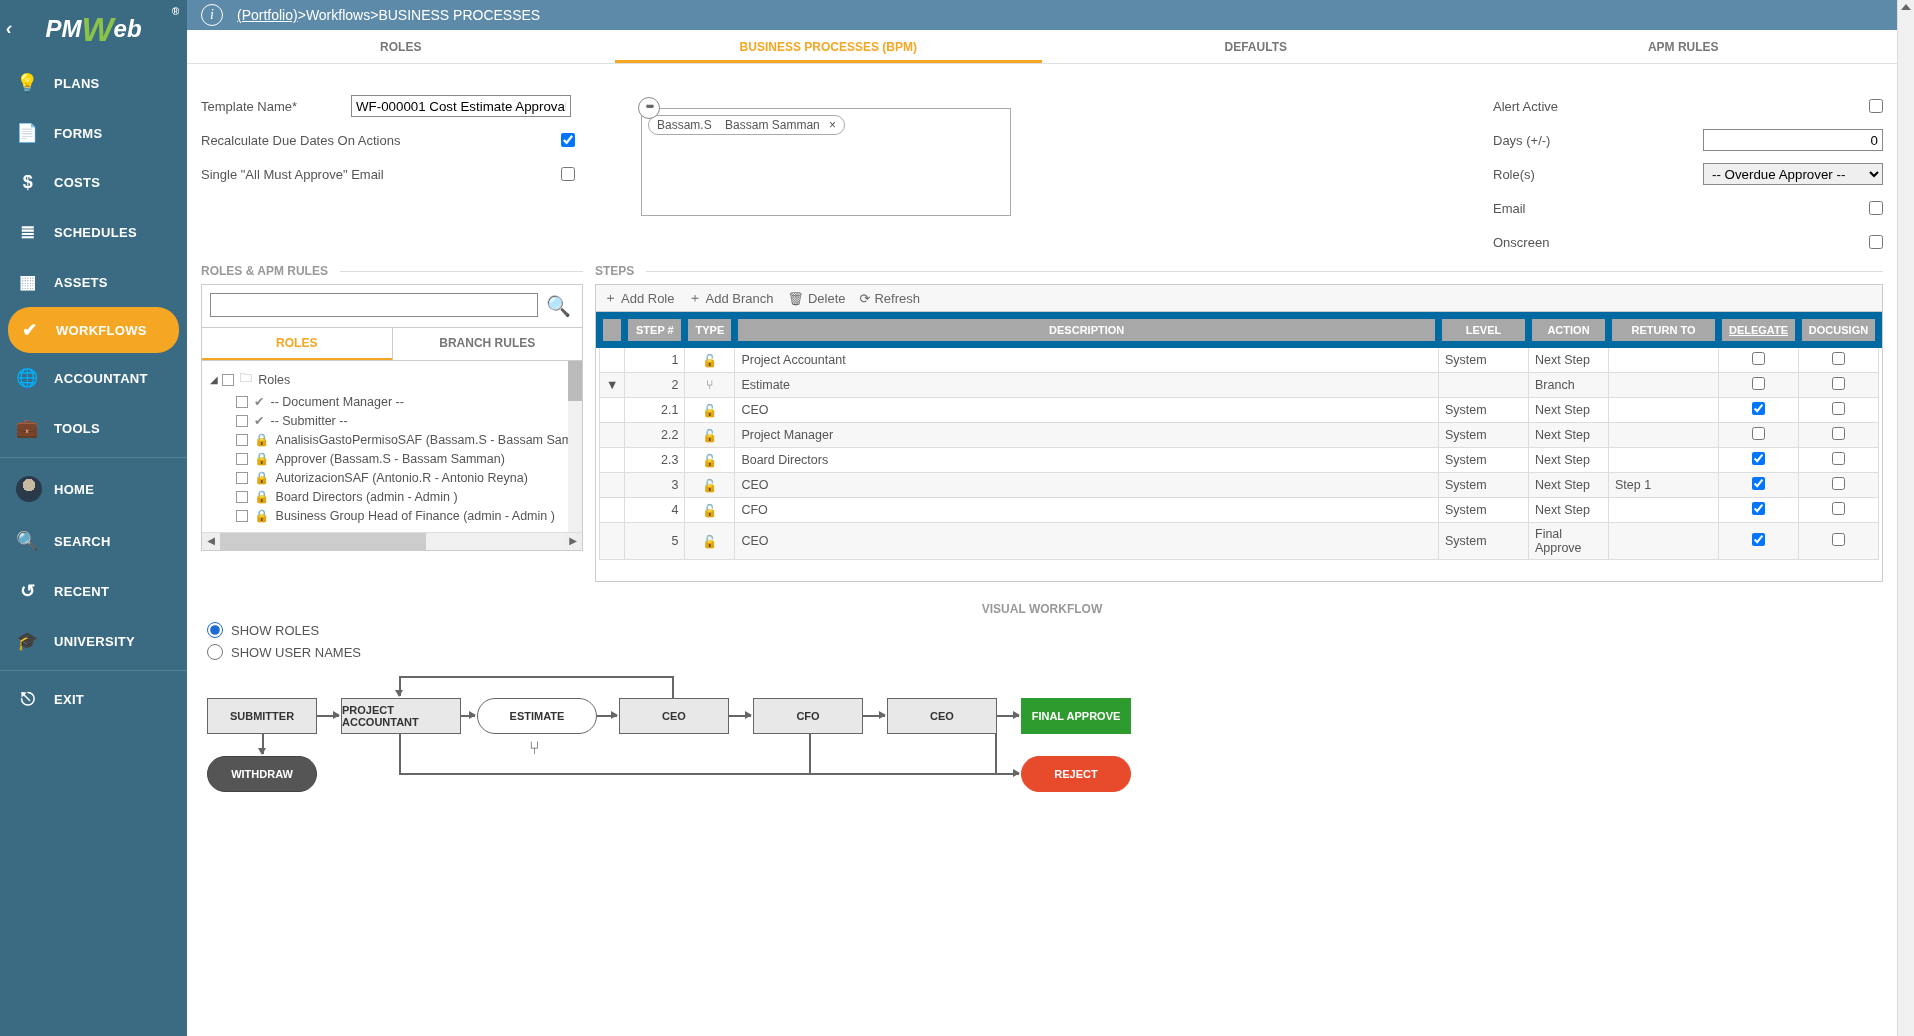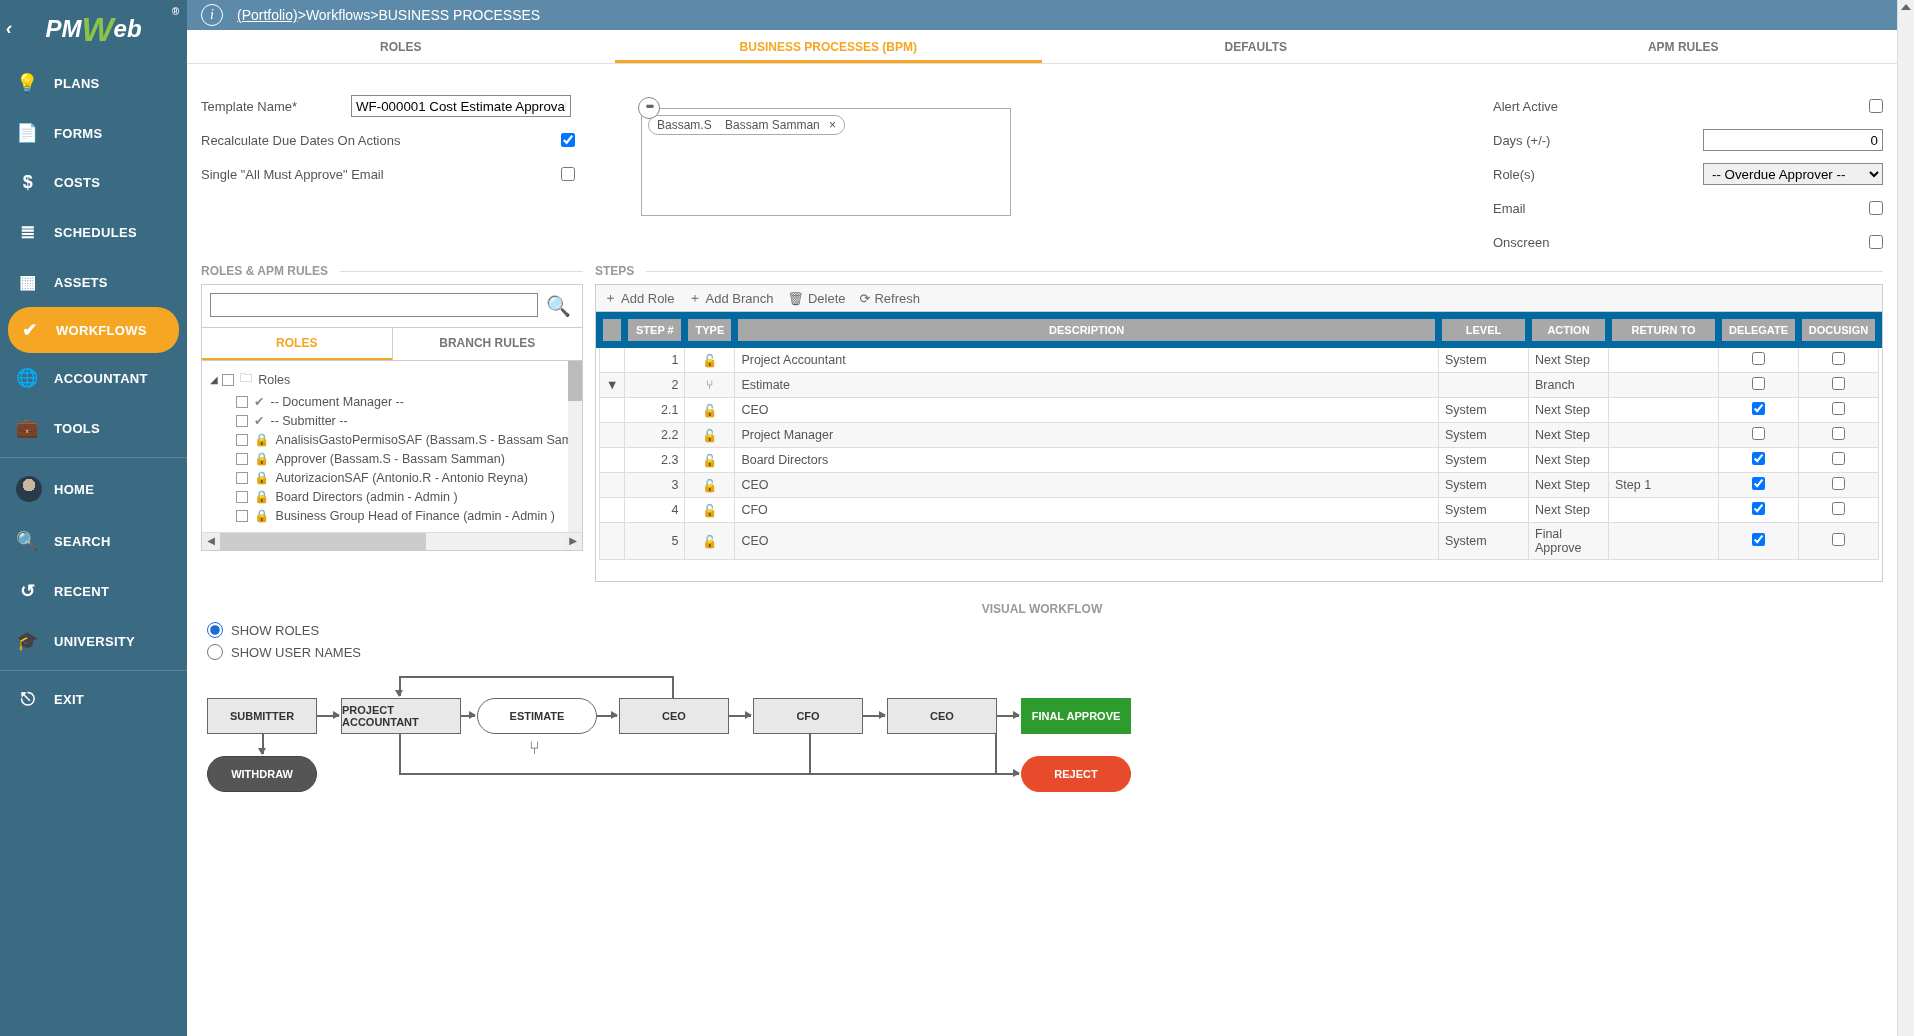--- a/index.html
+++ b/index.html
@@ -359,21 +359,21 @@
           <table class="steps">
             <thead>
               <tr>
                 <th style="width:20px;"></th>
                 <th style="width:60px;">STEP #</th>
                 <th style="width:50px;">TYPE</th>
                 <th>DESCRIPTION</th>
                 <th style="width:90px;">LEVEL</th>
                 <th style="width:80px;">ACTION</th>
                 <th style="width:110px;">RETURN TO</th>
-                <th style="width:80px;">DELEGATE</th>
+                <th style="width:80px;text-decoration:underline;">DELEGATE</th>
                 <th style="width:80px;">DOCUSIGN</th>
               </tr>
             </thead>
             <tbody id="steps-body">
                 <tr class="hl">
                   <td class="expcol"></td>
                   <td class="num">1</td>
                   <td class="ctr"><span class="lock">🔓</span></td>
                   <td>Project Accountant</td>
                   <td>System</td>

